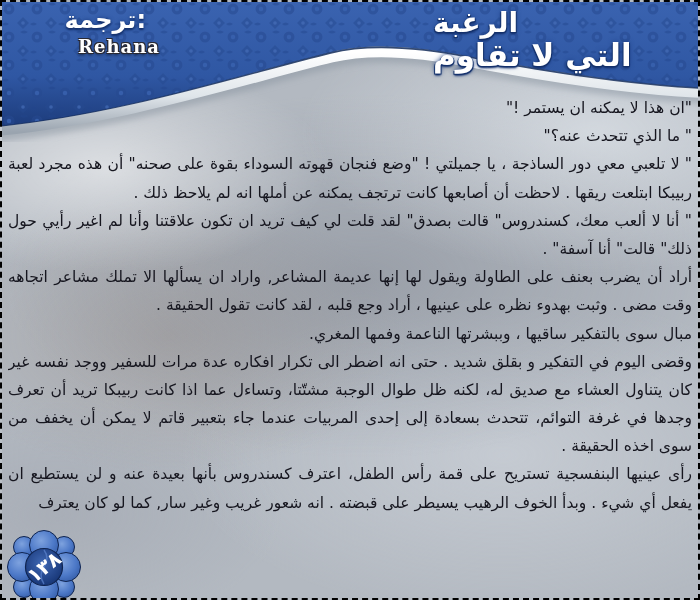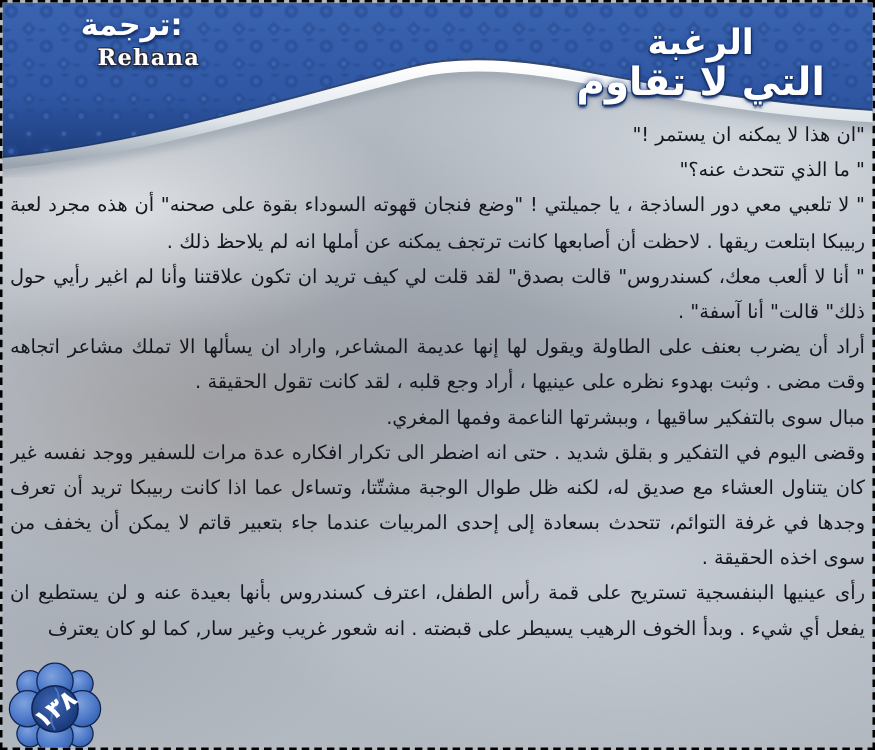--- a/index.html
+++ b/index.html
@@ -15,22 +15,22 @@
       radial-gradient(ellipse 420px 200px at 85% 22%, rgba(232,237,242,.6), rgba(232,237,242,0) 70%),
       radial-gradient(ellipse 520px 260px at 52% 46%, rgba(128,133,143,.5), rgba(128,133,143,0) 70%),
       radial-gradient(ellipse 340px 200px at 24% 56%, rgba(152,142,136,.45), rgba(152,142,136,0) 70%),
       radial-gradient(ellipse 460px 230px at 72% 76%, rgba(212,217,224,.55), rgba(212,217,224,0) 70%),
       radial-gradient(ellipse 320px 170px at 8% 86%, rgba(158,163,173,.5), rgba(158,163,173,0) 70%);
     overflow:hidden;
     font-family:"DejaVu Sans", sans-serif;
   }
   .header-wave{position:absolute;top:0;left:0;width:700px;height:140px;}
   .title-block{
-    position:absolute;top:16px;right:10px;width:255px;
-    text-align:center;color:#fff;font-weight:bold;line-height:1.12;
+    position:absolute;top:5px;right:10px;width:255px;
+    text-align:left;color:#fff;font-weight:bold;line-height:1.12;
     text-shadow:0 2px 2px #14306b, 0 0 5px #1a3b7e, 1px 1px 0 #173467, -1px 1px 0 #173467;
   }
   .title-line1{font-size:28px;}
   .title-line2{font-size:31px;}
   .translator-block{position:absolute;top:4px;left:8px;width:150px;color:#fff;}
   .translator-label{
     text-align:right;padding-right:14px;font-size:24px;font-weight:bold;
     text-shadow:0 2px 2px #14306b, 0 0 4px #1a3b7e;
   }
   .translator-name{

